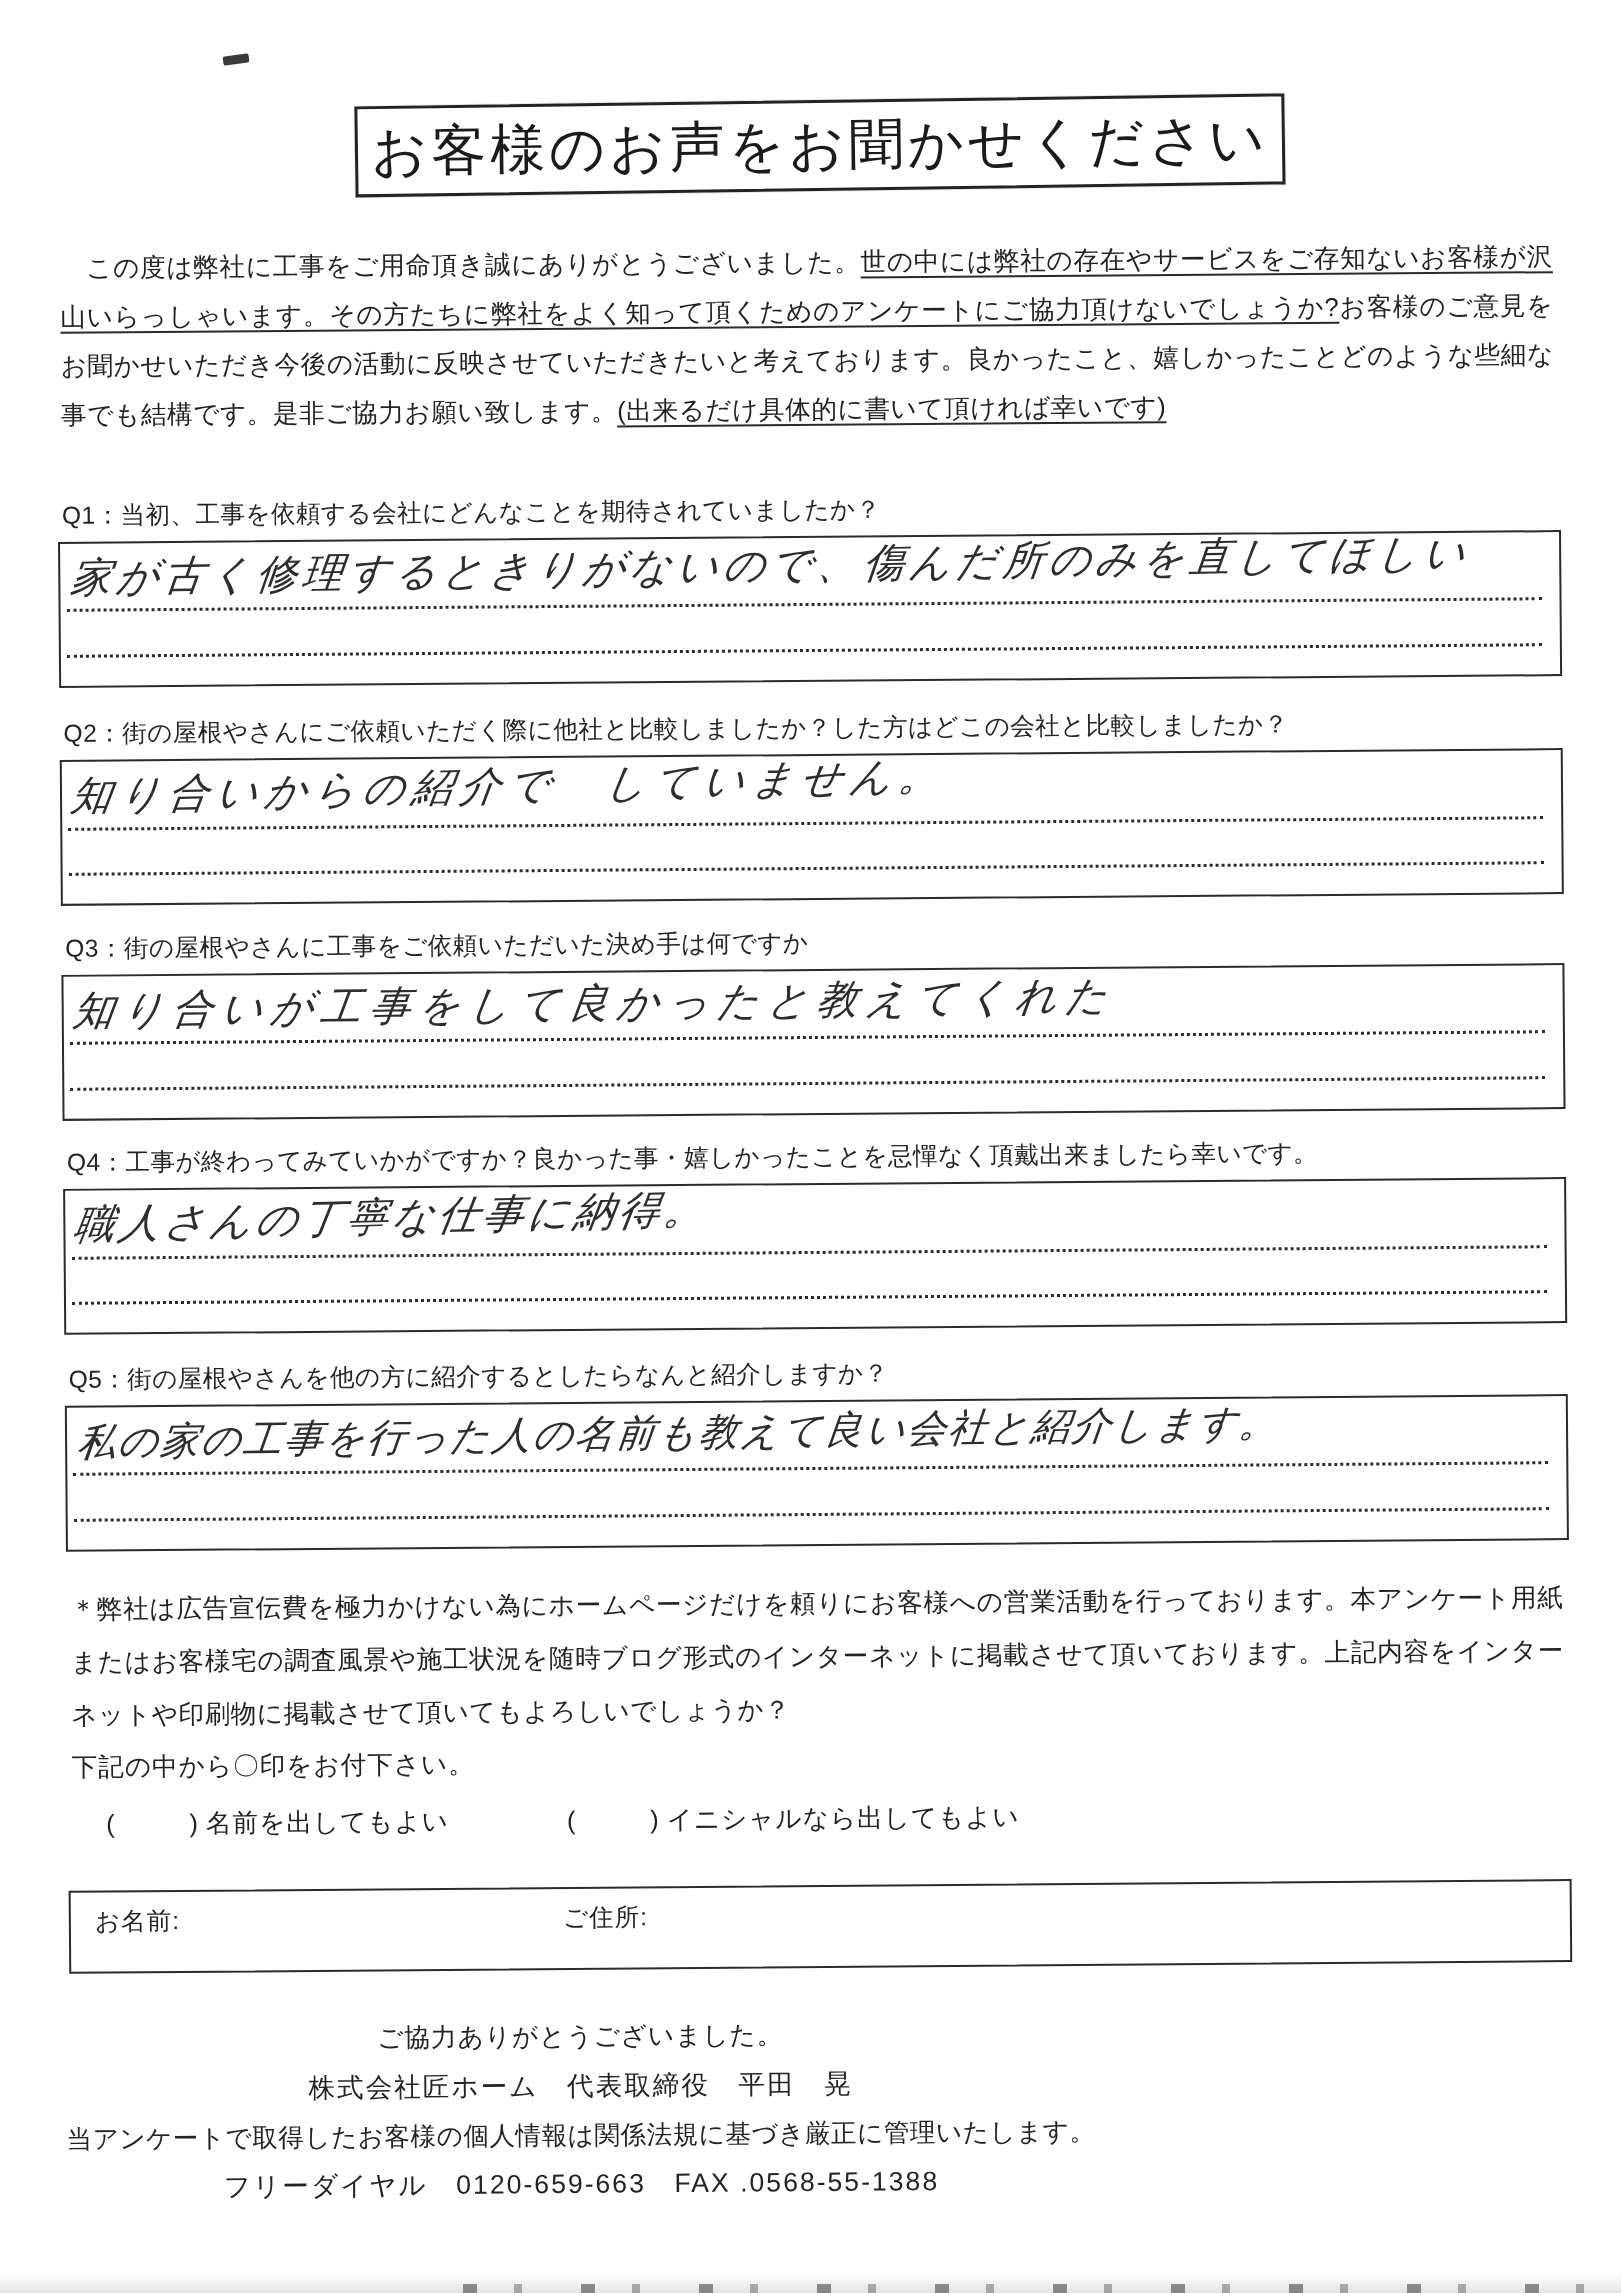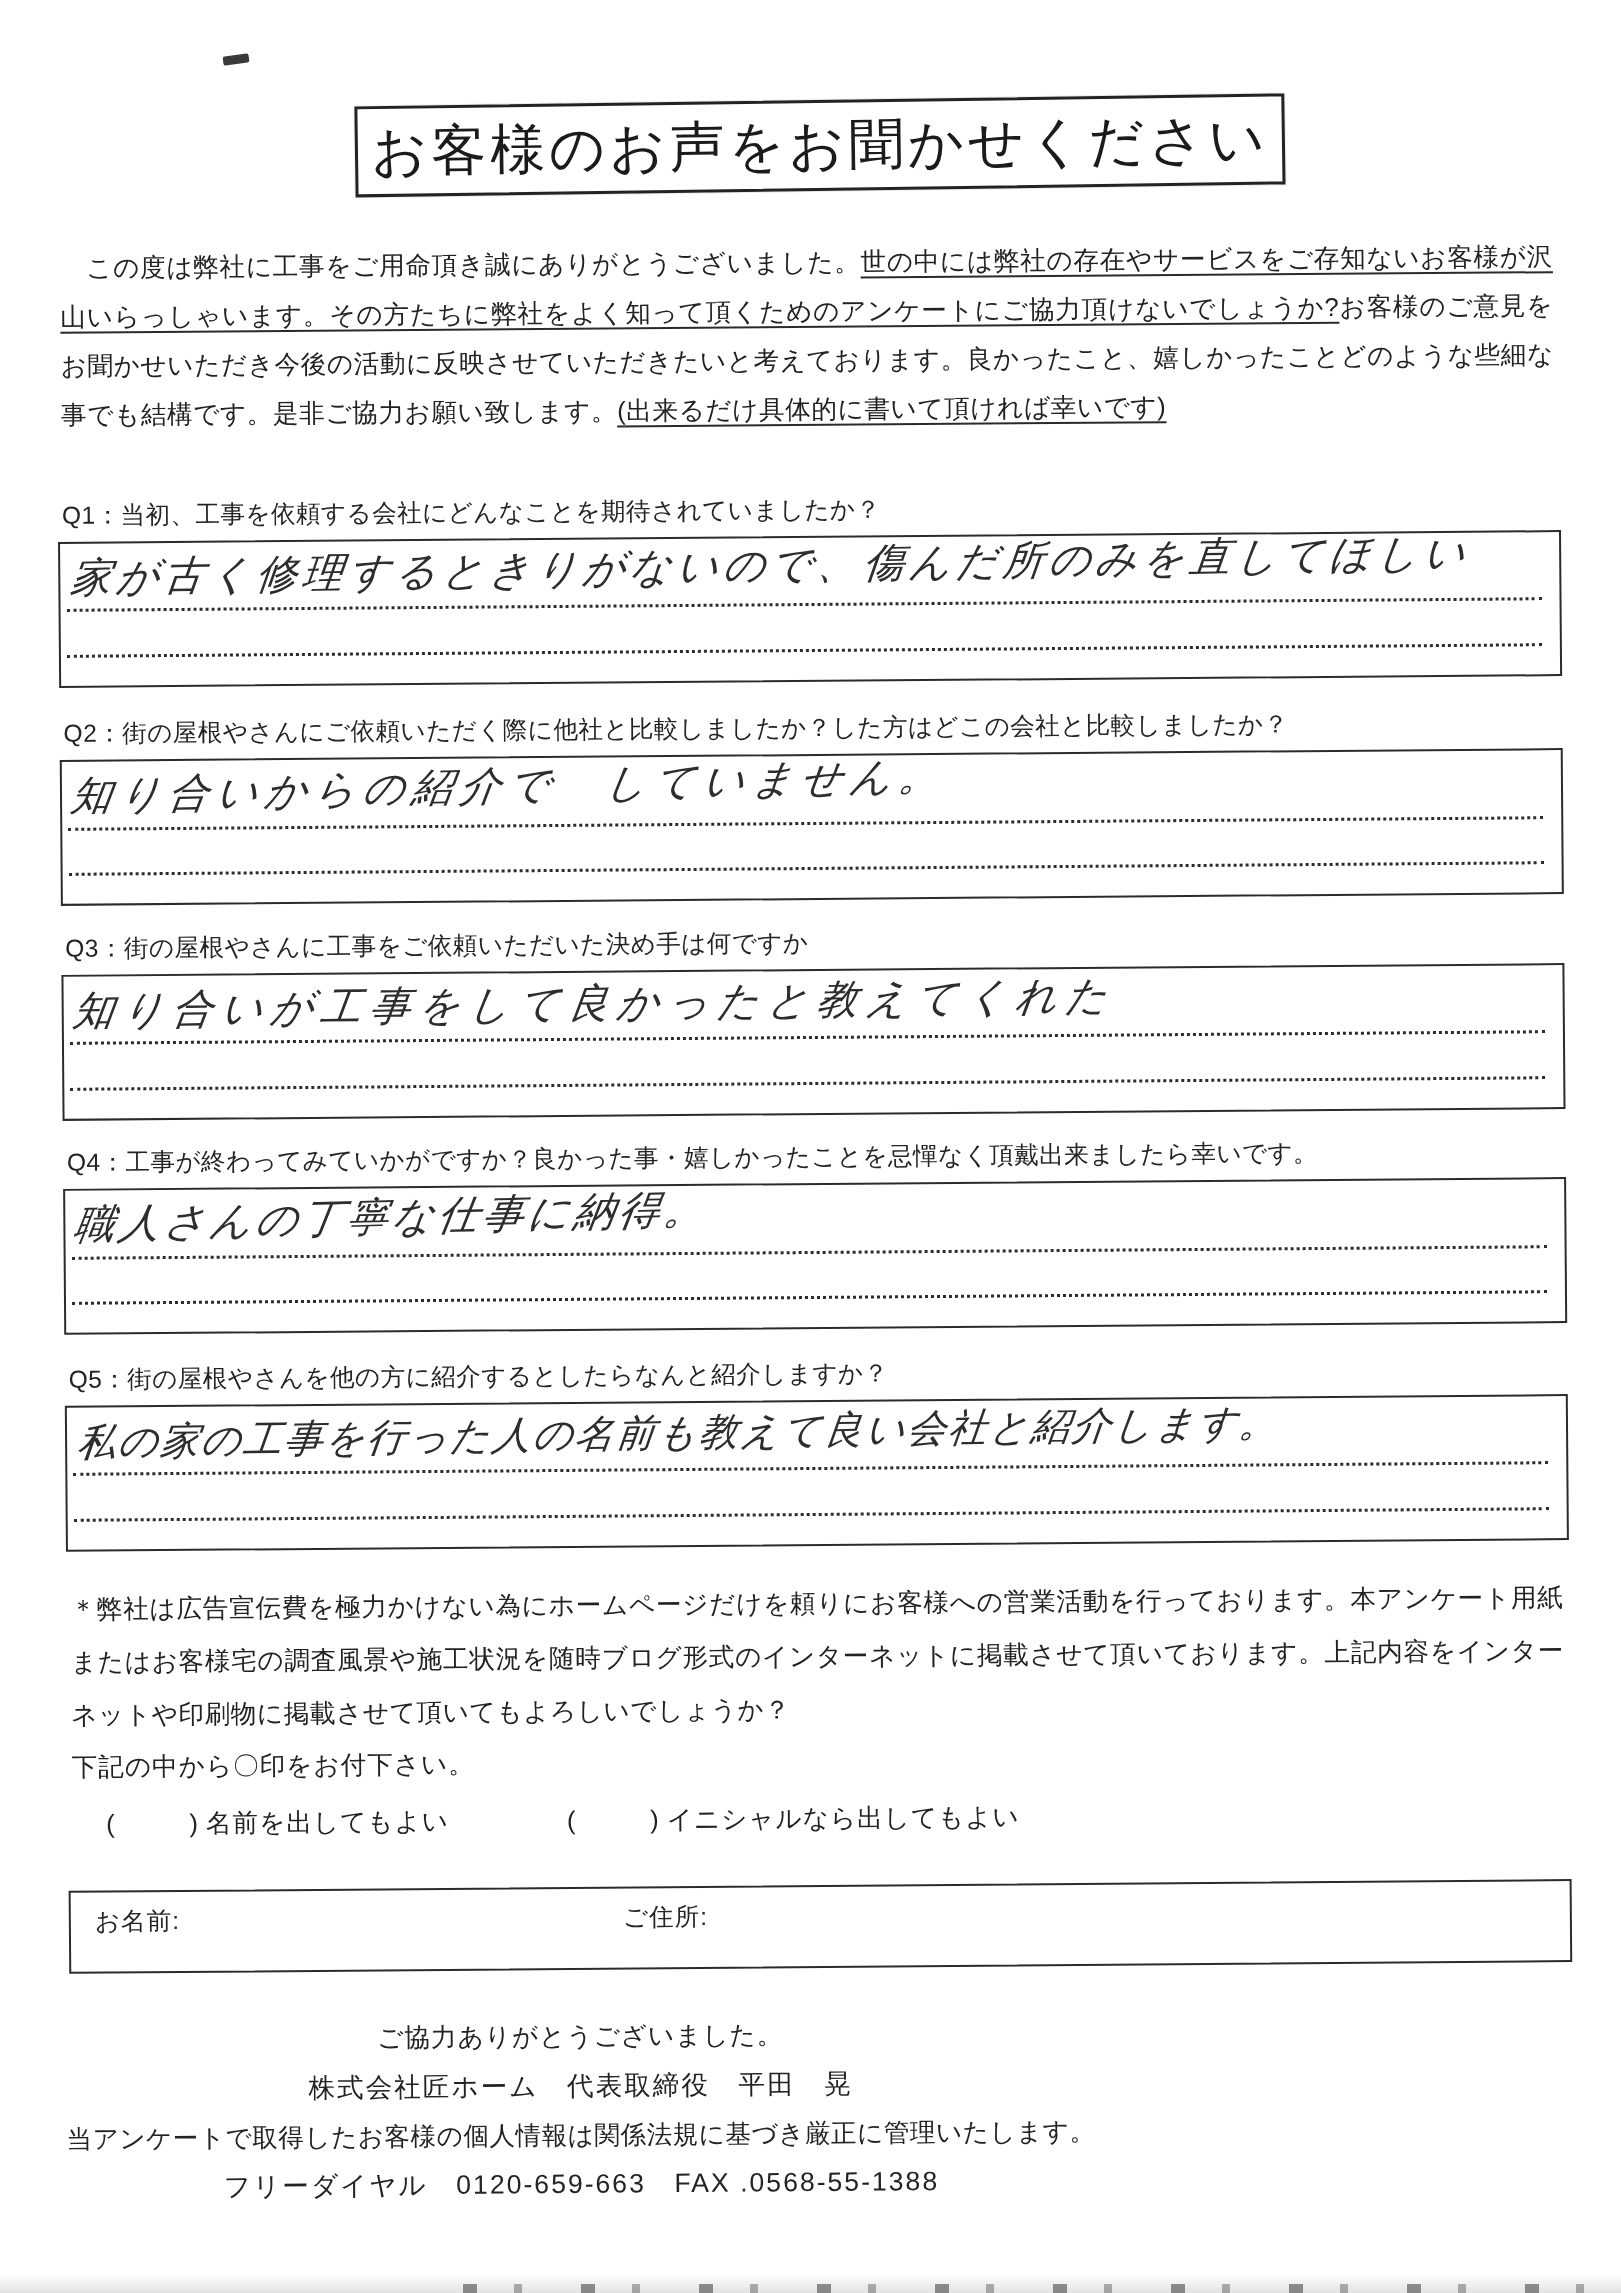--- a/index.html
+++ b/index.html
@@ -101,21 +101,21 @@
     margin:49px 57px 0 61px;
     height:79px;
     border:2px solid #2b2b2b;
     position:relative;background:#fff;
   }
   .name-box .field-label{
     position:absolute;top:11.8px;
     font-size:24.6px;color:#242424;letter-spacing:1px;
   }
   .label-name{left:24px;}
-  .label-address{left:552px;text-align:center;}
+  .label-address{left:492px;text-align:center;}
   
   .footer{
     margin-top:49px;
     width:1143px;
     text-align:center;
     color:#232323;
   }
   .footer div{margin-top:13.8px;}
   .footer .thanks{font-size:25.6px;letter-spacing:1px;}
   .footer .company{font-size:26.6px;letter-spacing:2px;}

